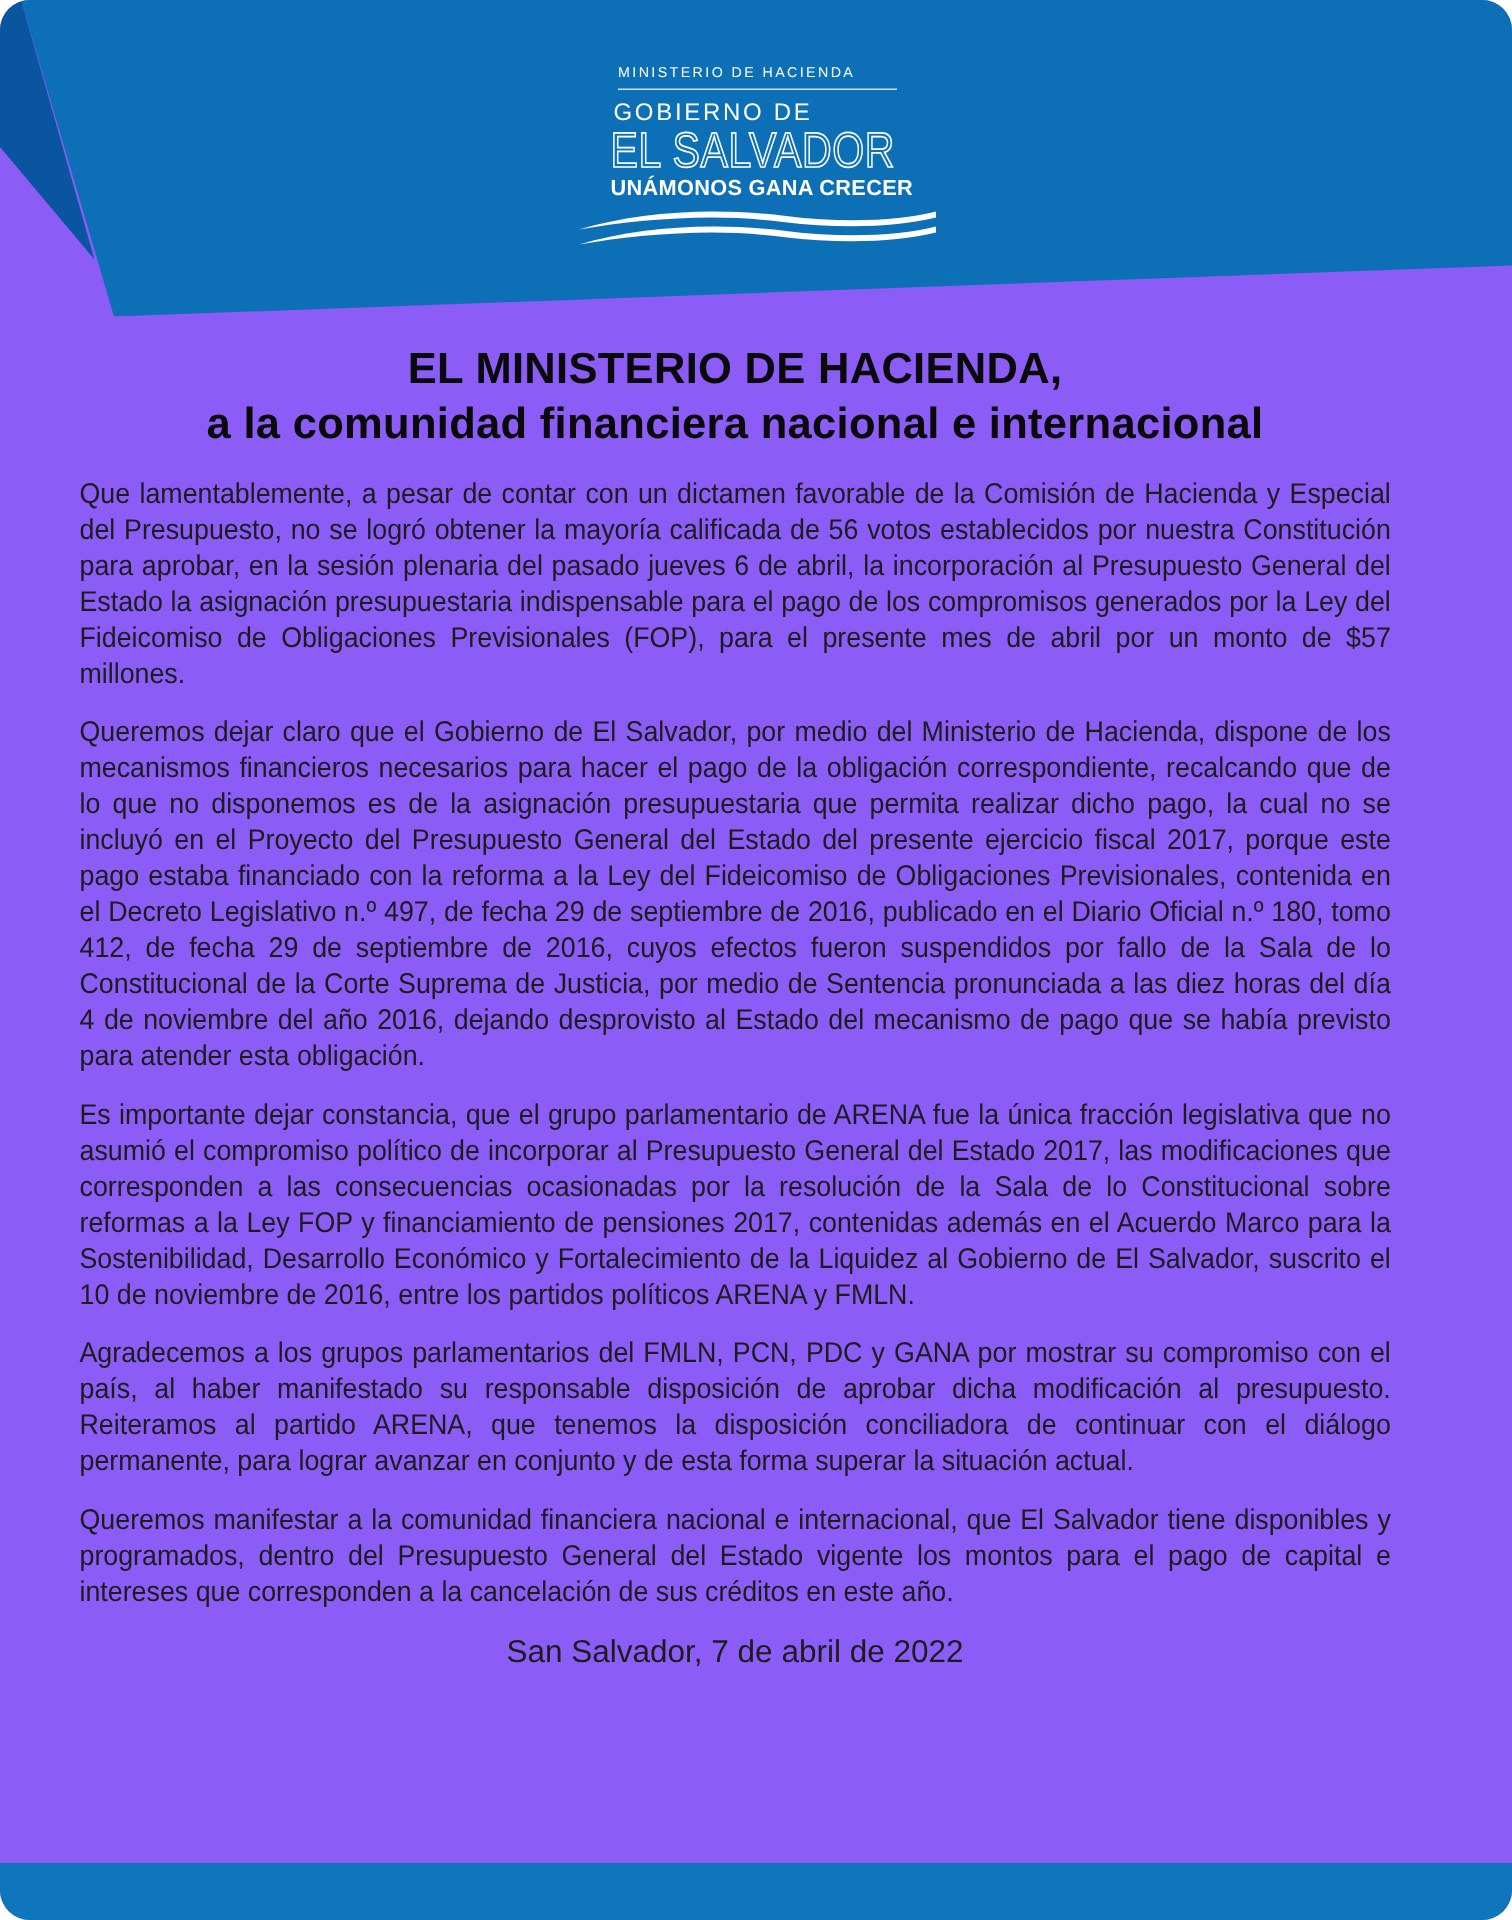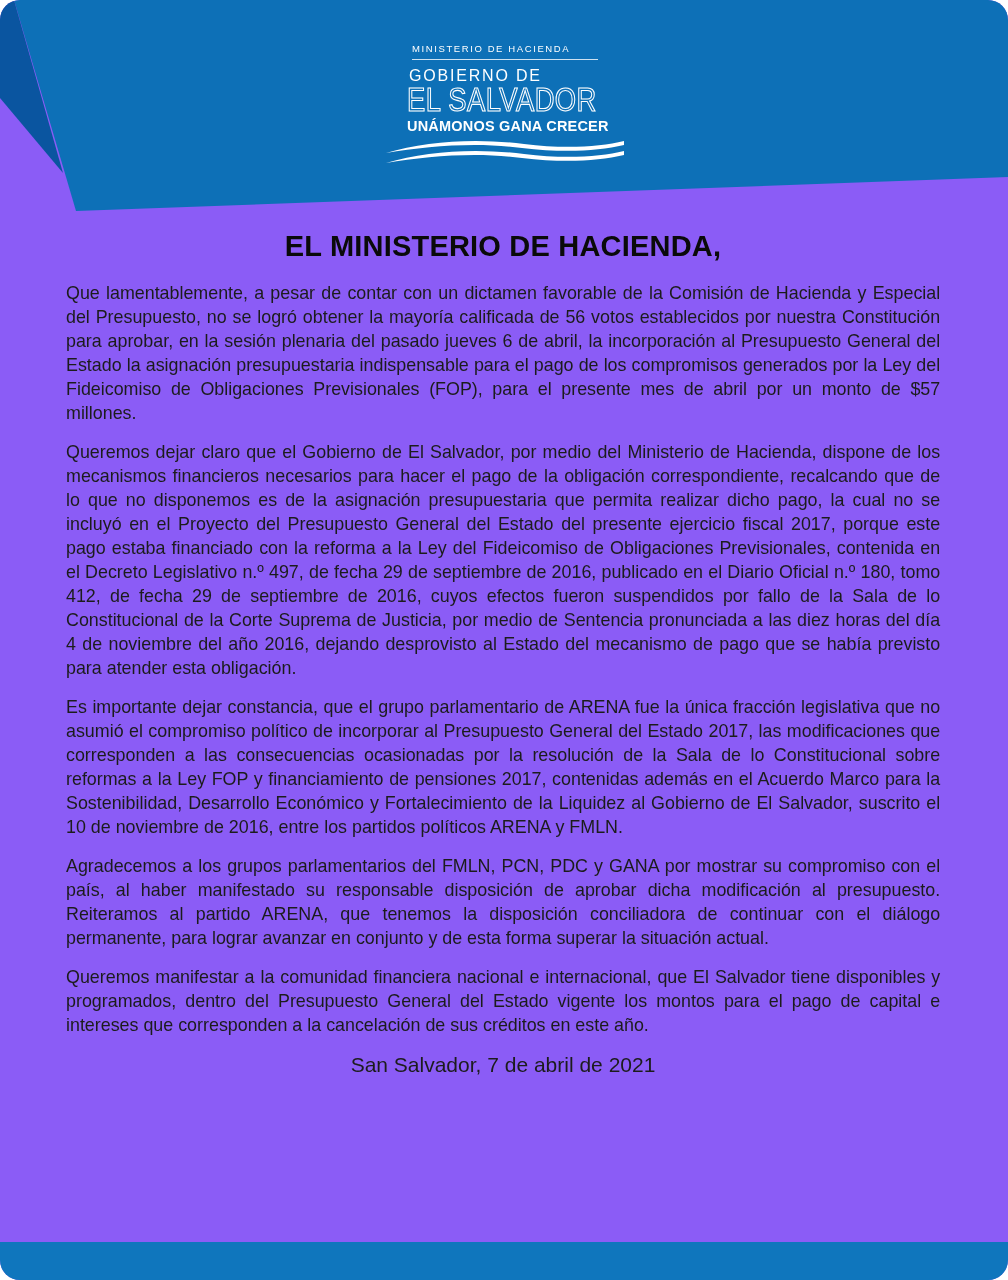--- a/index.html
+++ b/index.html
@@ -41,21 +41,21 @@
   @supports not (-webkit-text-stroke: 1px #fff) {
     .logo-country { color:#ffffff; -webkit-text-stroke:0; }
   }
   .logo-slogan {
     margin-top:2px; font-size:14.5px; font-weight:bold; letter-spacing:0.2px;
     white-space:nowrap; line-height:15px;
   }
   .waves { display:block; margin:1px 0 0 -23px; }
 
   
-  .content { position:absolute; left:66px; top:228px; width:874px; color:#1c1c1c; }
+  .content { position:absolute; left:53px; top:228px; width:874px; color:#1c1c1c; }
   .title {
     margin:0 0 16px 0; text-align:center; color:#0a0a0a;
     font-size:29px; font-weight:bold; line-height:37px; letter-spacing:0.2px;
   }
   .title-line { display:block; }
   .para {
     margin:0 0 15px 0;
     width:930px; transform:scaleX(0.94); transform-origin:0 0;
     font-size:19px; line-height:24px; text-align:justify;
   }
@@ -90,26 +90,27 @@
                                  L240 10 C 214 16, 180 18, 138 13 C 92 7, 44 11, 2 18 Z"></path>
         <path fill="#ffffff" d="M2 28 C 42 16, 92 13, 140 19 C 180 24, 216 22, 240 16
                                  L240 20 C 214 26, 180 28, 138 23 C 92 17, 44 21, 2 28 Z"></path>
       </svg>
     </div>
   </header>
 
   <main class="content">
     <h1 class="title">
       <span class="title-line">EL MINISTERIO DE HACIENDA,</span>
+      <span class="title-line">a la comunidad financiera nacional e internacional</span>
     </h1>
 
     <p class="para">Que lamentablemente, a pesar de contar con un dictamen favorable de la Comisión de Hacienda y Especial del Presupuesto, no se logró obtener la mayoría calificada de 56 votos establecidos por nuestra Constitución para aprobar, en la sesión plenaria del pasado jueves 6 de abril, la incorporación al Presupuesto General del Estado la asignación presupuestaria indispensable para el pago de los compromisos generados por la Ley del Fideicomiso de Obligaciones Previsionales (FOP), para el presente mes de abril por un monto de $57 millones.</p>
     <p class="para">Queremos dejar claro que el Gobierno de El Salvador, por medio del Ministerio de Hacienda, dispone de los mecanismos financieros necesarios para hacer el pago de la obligación correspondiente, recalcando que de lo que no disponemos es de la asignación presupuestaria que permita realizar dicho pago, la cual no se incluyó en el Proyecto del Presupuesto General del Estado del presente ejercicio fiscal 2017, porque este pago estaba financiado con la reforma a la Ley del Fideicomiso de Obligaciones Previsionales, contenida en el Decreto Legislativo n.º 497, de fecha 29 de septiembre de 2016, publicado en el Diario Oficial n.º 180, tomo 412, de fecha 29 de septiembre de 2016, cuyos efectos fueron suspendidos por fallo de la Sala de lo Constitucional de la Corte Suprema de Justicia, por medio de Sentencia pronunciada a las diez horas del día 4 de noviembre del año 2016, dejando desprovisto al Estado del mecanismo de pago que se había previsto para atender esta obligación.</p>
     <p class="para">Es importante dejar constancia, que el grupo parlamentario de ARENA fue la única fracción legislativa que no asumió el compromiso político de incorporar al Presupuesto General del Estado 2017, las modificaciones que corresponden a las consecuencias ocasionadas por la resolución de la Sala de lo Constitucional sobre reformas a la Ley FOP y financiamiento de pensiones 2017, contenidas además en el Acuerdo Marco para la Sostenibilidad, Desarrollo Económico y Fortalecimiento de la Liquidez al Gobierno de El Salvador, suscrito el 10 de noviembre de 2016, entre los partidos políticos ARENA y FMLN.</p>
     <p class="para">Agradecemos a los grupos parlamentarios del FMLN, PCN, PDC y GANA por mostrar su compromiso con el país, al haber manifestado su responsable disposición de aprobar dicha modificación al presupuesto. Reiteramos al partido ARENA, que tenemos la disposición conciliadora de continuar con el diálogo permanente, para lograr avanzar en conjunto y de esta forma superar la situación actual.</p>
     <p class="para">Queremos manifestar a la comunidad financiera nacional e internacional, que El Salvador tiene disponibles y programados, dentro del Presupuesto General del Estado vigente los montos para el pago de capital e intereses que corresponden a la cancelación de sus créditos en este año.</p>
 
-    <p class="dateline">San Salvador, 7 de abril de 2021</p>
+    <p class="dateline">San Salvador, 7 de abril de 2022</p>
   </main>
 
   <footer class="footer-bar"></footer>
 
 </div>
 
 </body></html>

